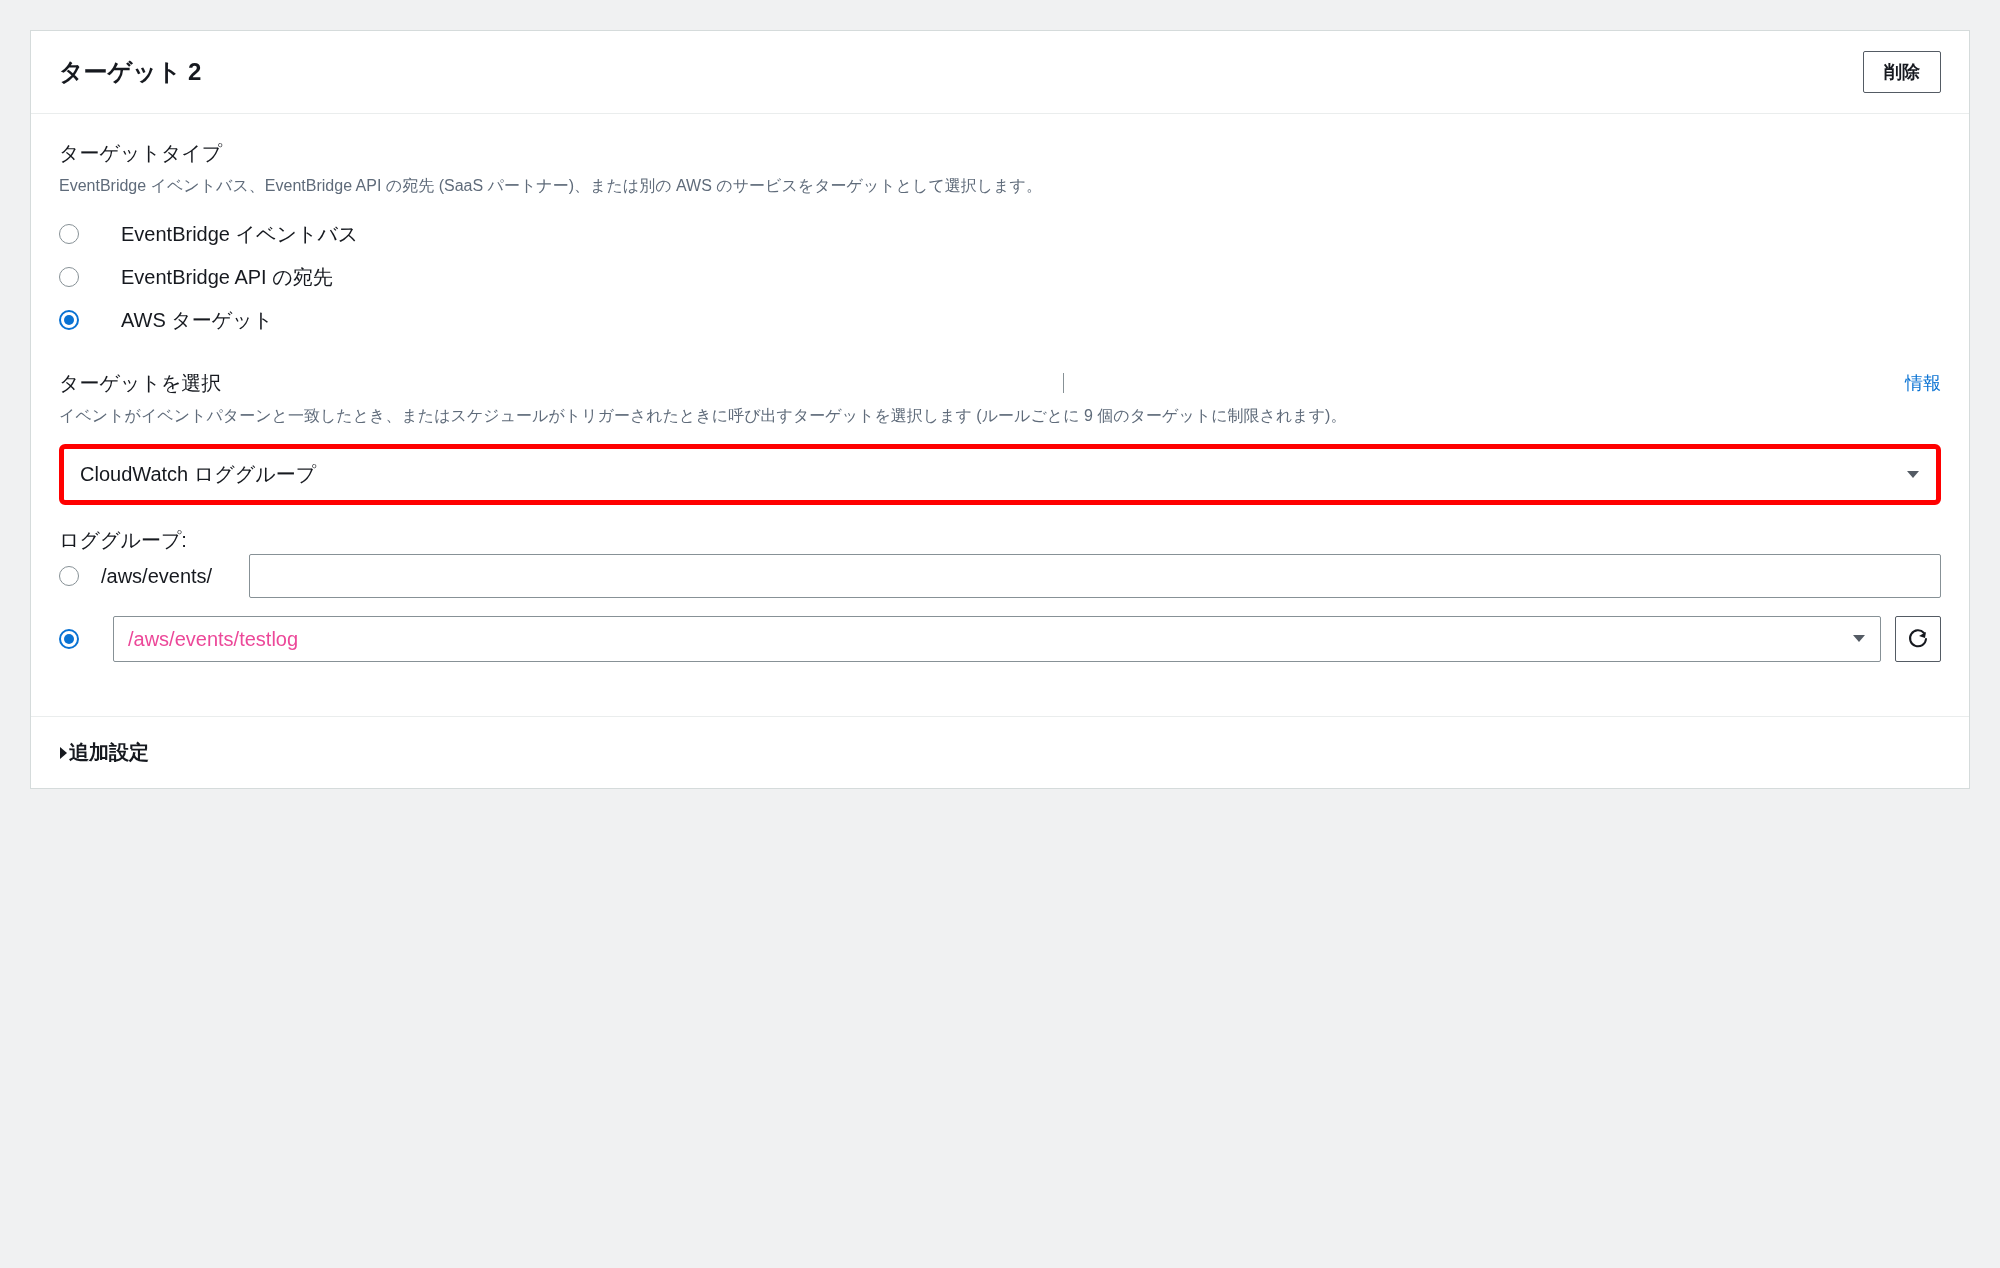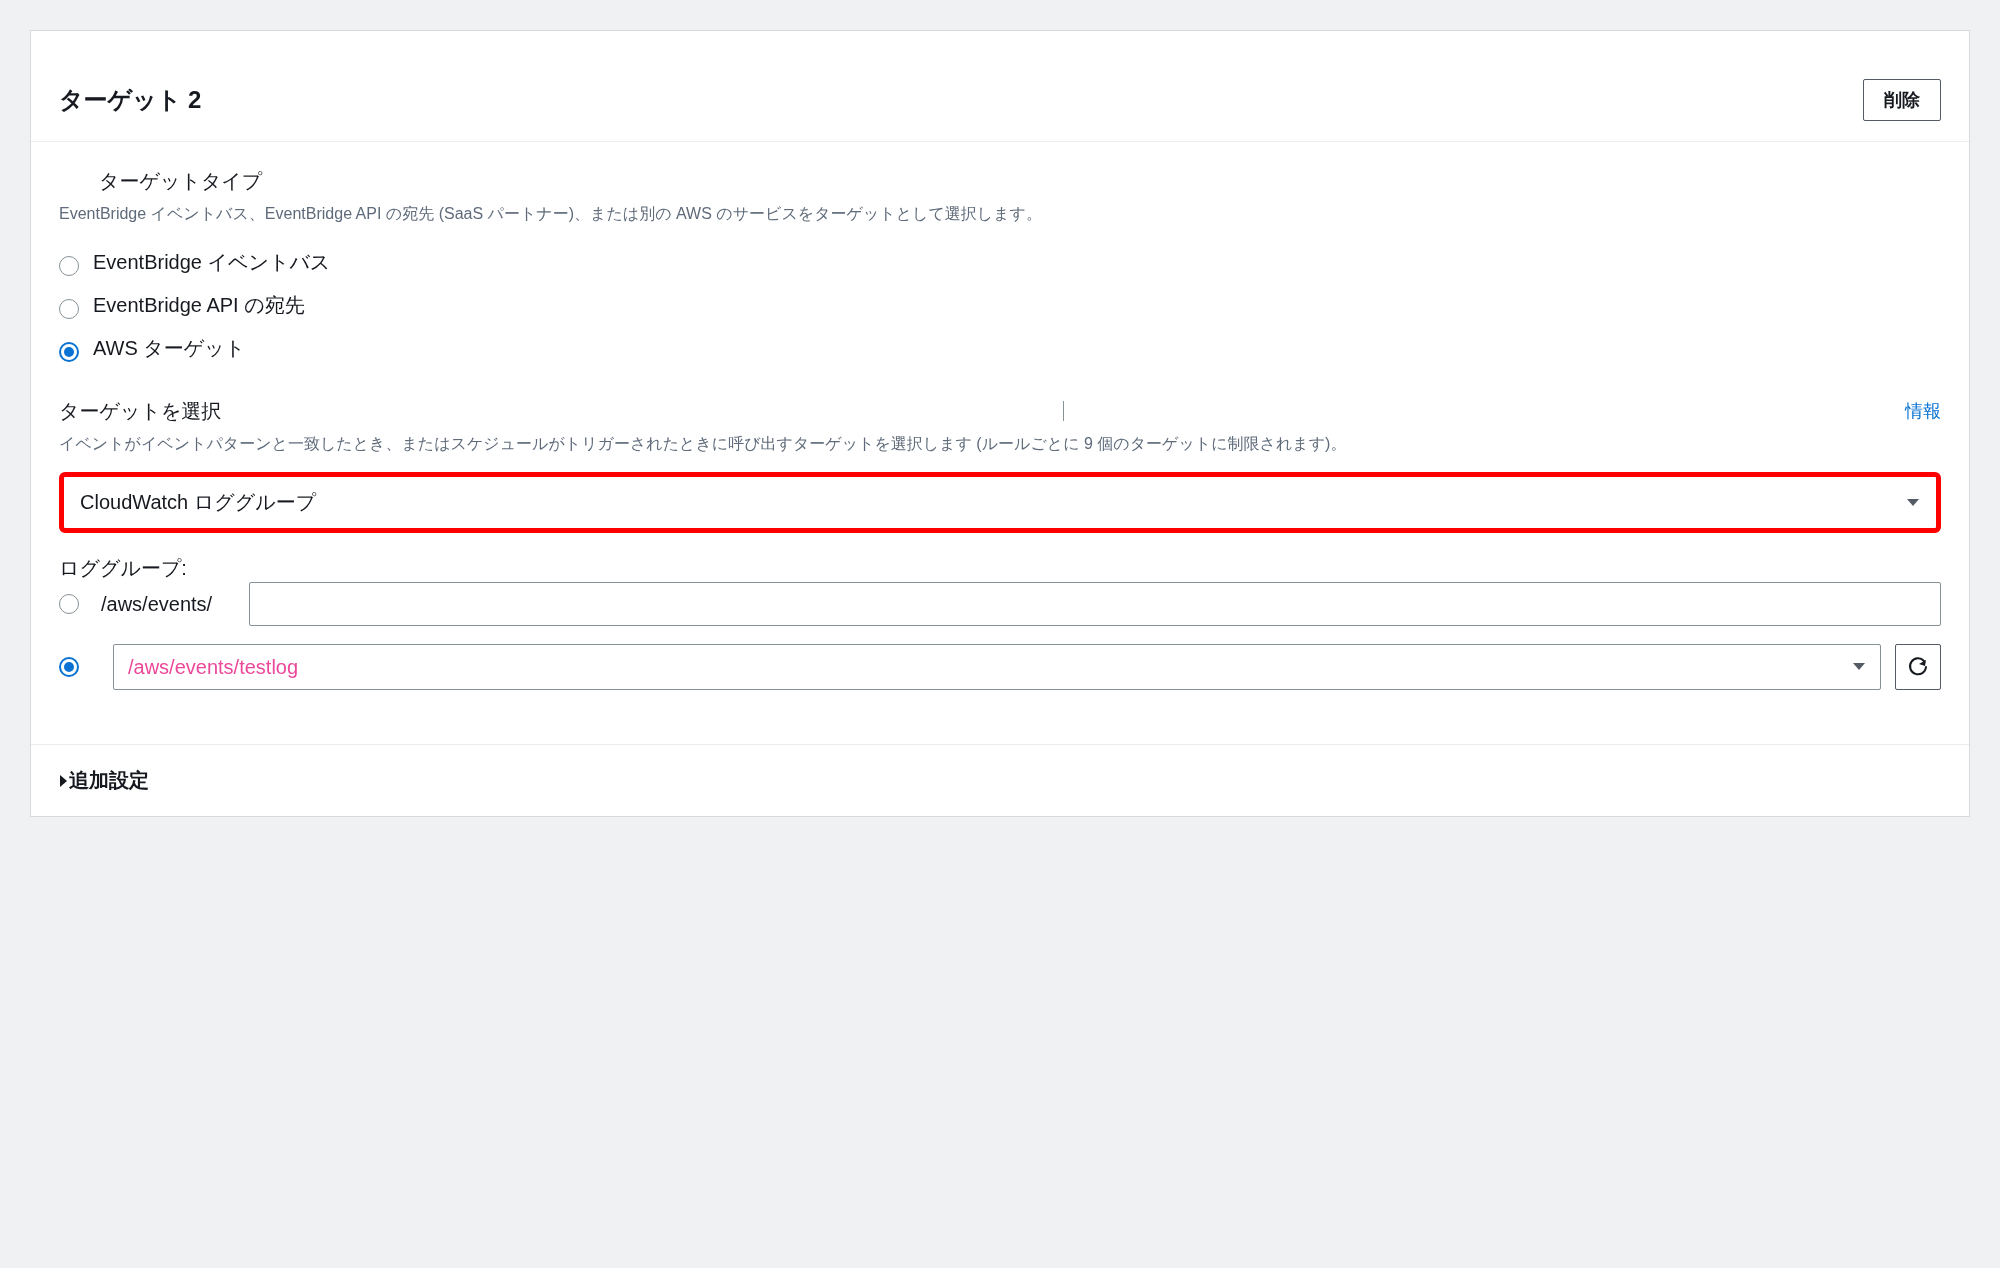--- a/index.html
+++ b/index.html
@@ -19,21 +19,20 @@
       border: 1px solid #d5dbdb;
       border-radius: 0;
       margin-top: 20px;
     }
     .panel-header {
       display: flex;
       justify-content: space-between;
       align-items: center;
       padding: 20px 28px;
       border-bottom: 1px solid #eaeded;
-      margin-top: 28px;
     }
     .panel-title {
       font-size: 24px;
       font-weight: 700;
       color: #16191f;
     }
     .btn-delete {
       background: #fff;
       border: 1px solid #545b64;
       padding: 8px 20px;
@@ -47,34 +46,34 @@
       padding: 26px 28px;
     }
     .section {
       margin-bottom: 28px;
     }
     .section-heading {
       font-size: 20px;
       font-weight: 400;
       color: #16191f;
       margin-bottom: 6px;
-      margin-left: 40px;
     }
     .section-desc {
       font-size: 16px;
       color: #5f6b7a;
       line-height: 1.6;
     }
     .radio-list {
       margin-top: 14px;
     }
     .radio-row {
       display: flex;
-      align-items: flex-end;
+      align-items: center;
       padding: 8px 0;
+      gap: 28px;
     }
     .radio-outer {
       width: 20px;
       height: 20px;
       border: 1px solid #879196;
       border-radius: 50%;
       display: flex;
       align-items: center;
       justify-content: center;
       margin-right: 14px;

